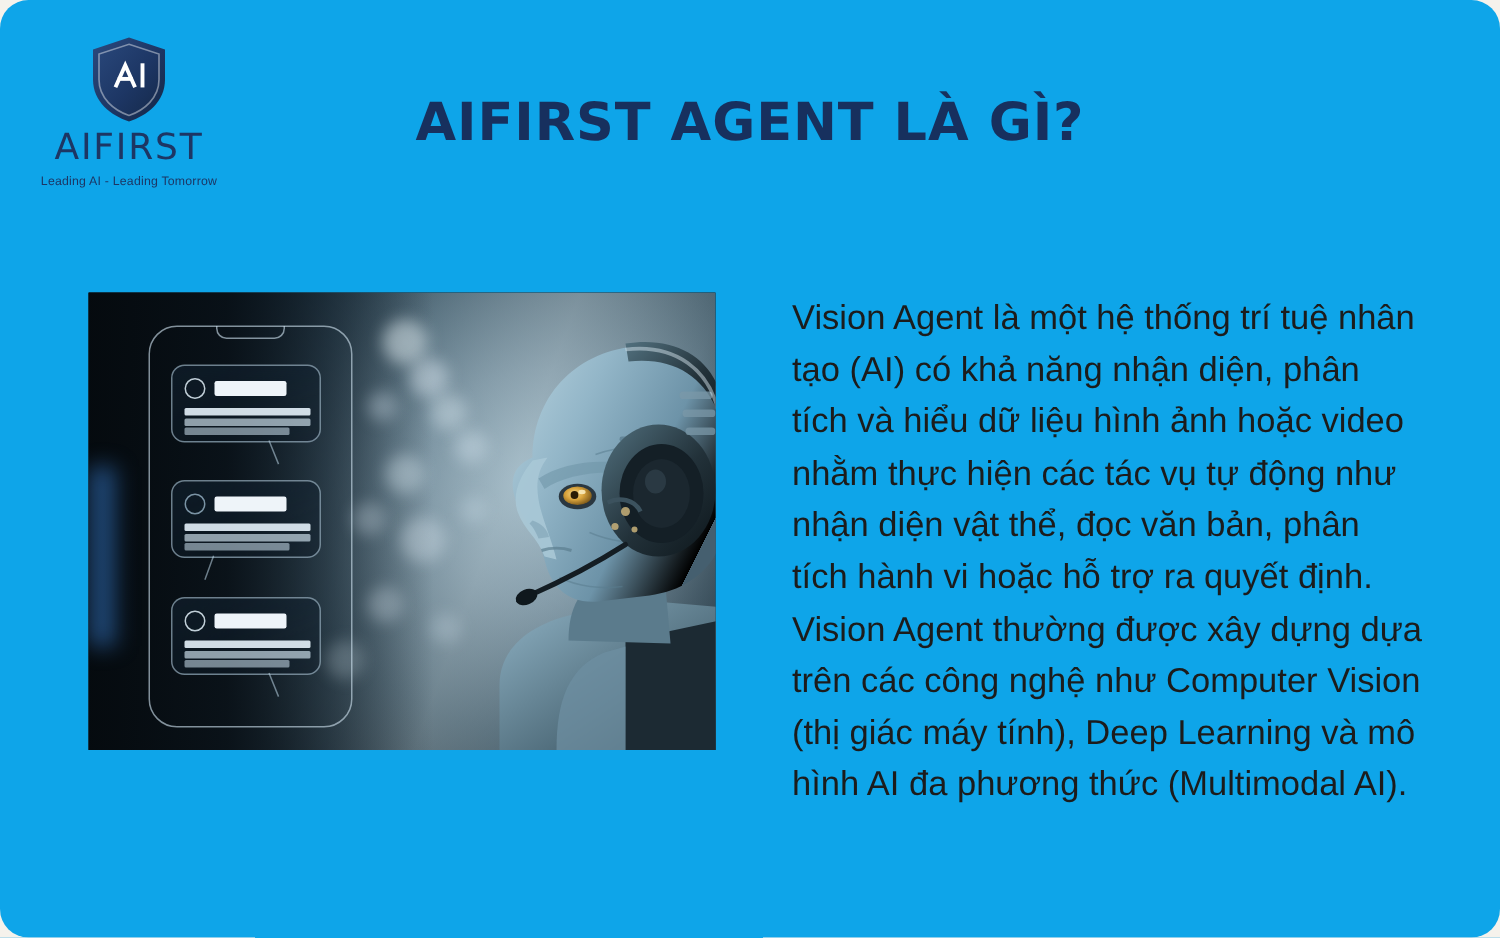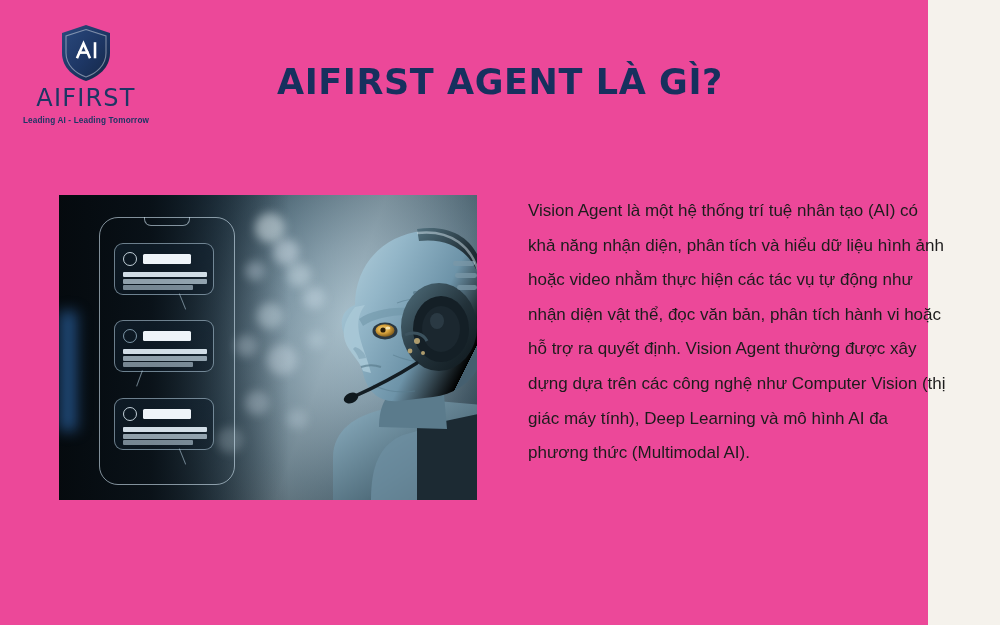--- a/index.html
+++ b/index.html
@@ -4,22 +4,23 @@
 <style>
   * { margin:0; padding:0; box-sizing:border-box; }
   html, body {
     width:1000px; height:625px;
     background:#f5f2ec;
     font-family:"Liberation Sans", sans-serif;
     overflow:hidden;
   }
   #slide {
     position:relative;
-    width:928px; height:625px;
-    background:#ec4899;
+    width:1000px; height:625px;
+    background:#0ea5e9;
+    border-radius:19px;
   }
 
   
   #logo-block {
     position:absolute;
     left:22px; top:24px;
     width:128px; height:108px;
     display:flex; flex-direction:column; align-items:center;
   }
   #shield-wrap { width:52px; height:58px; }
@@ -28,21 +29,21 @@
     font-size:24px;
     letter-spacing:1.2px;
     color:#1d3664;
     font-weight:400;
     font-family:"DejaVu Sans", sans-serif;
     line-height:1;
   }
   #brand-tagline {
     margin-top:6px;
     font-size:8.2px;
-    font-weight:bold;
+    font-weight:normal;
     letter-spacing:0.15px;
     color:#1d3664;
     white-space:nowrap;
   }
 
   
   #page-title {
     position:absolute;
     left:0; top:62px; width:1000px;
     text-align:center;
@@ -138,21 +139,21 @@
   #b3 { left:55px; top:203px; }
 
   
   #robot { position:absolute; right:-6px; bottom:0; width:216px; height:305px; }
 
   
   #body-text {
     position:absolute;
     left:528px; top:194px;
     width:420px;
-    font-size:17px;
+    font-size:23px;
     line-height:34.6px;
     color:#1c1c1c;
     font-family:"Liberation Sans", sans-serif;
   }
 </style>
 </head>
 <body>
 
 <div id="slide">
 

